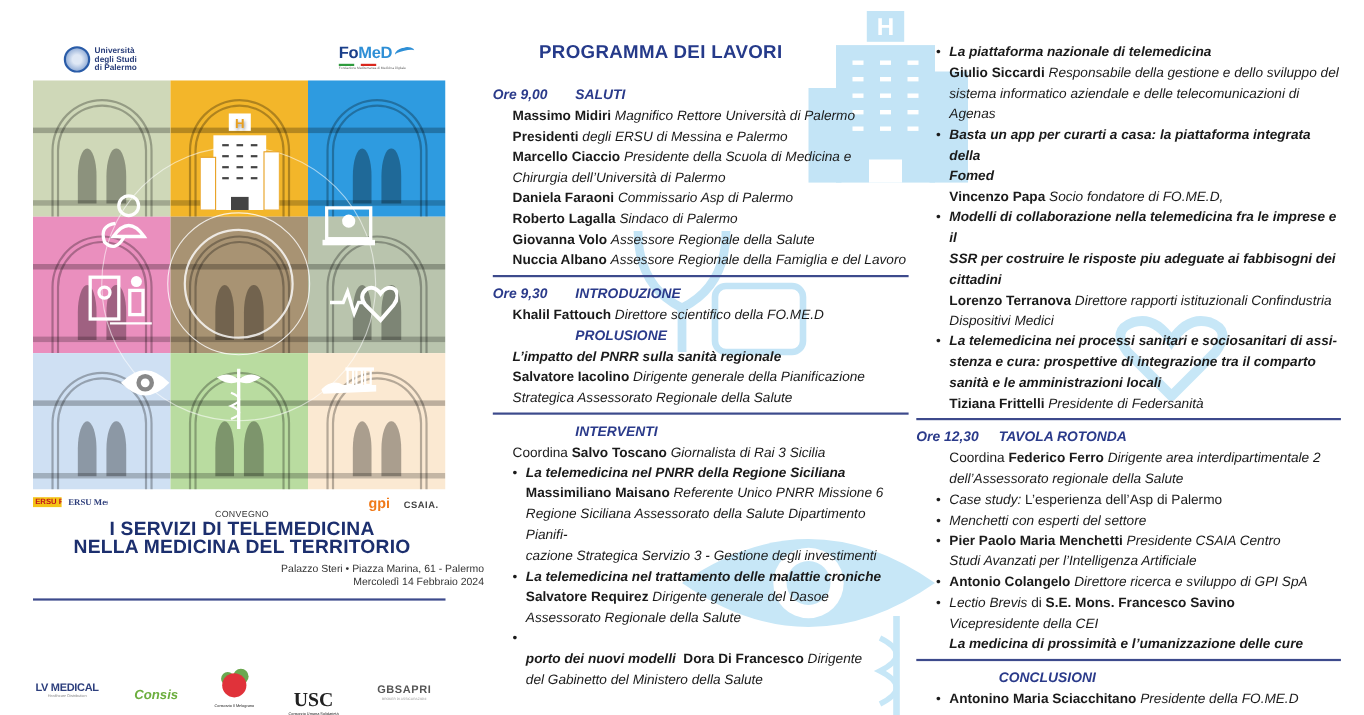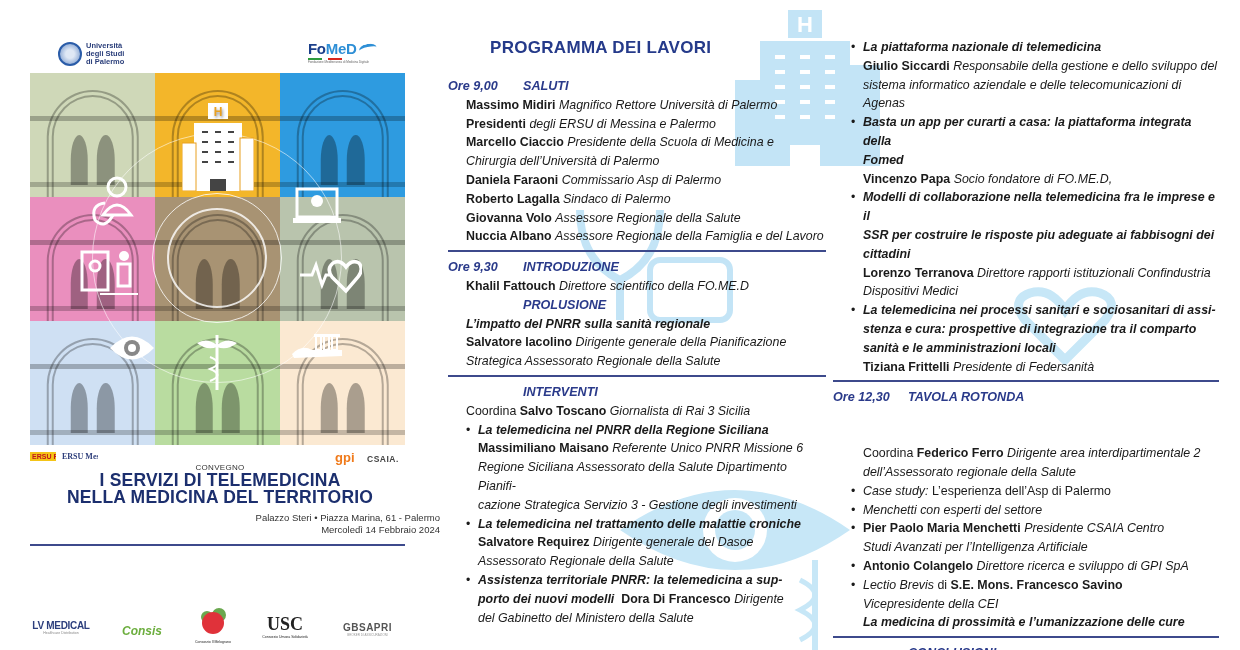--- a/index.html
+++ b/index.html
@@ -53,21 +53,21 @@
   .sec-head .noti { padding-left: 75px; }
   .ind { padding-left: 18px; }
   .b { font-weight: bold; }
   .i { font-style: italic; }
   .bi { font-weight: bold; font-style: italic; }
   .rule { height: 2px; background: #3d4a8c; margin: 4px 0 6px 0; }
   .bul { position: relative; padding-left: 30px; }
   .bul::before { content: "•"; position: absolute; left: 18px; top: 0; }
   .bul2 { position: relative; padding-left: 16px; }
   .bul2::before { content: "•"; position: absolute; left: 4px; top: 0; }
-  .ind2 { padding-left: 16px; margin-top: 37px; }
+  .ind2 { padding-left: 16px; }
 </style>
 </head>
 <body>
 
 <svg class="wm" style="left:730px;top:5px;" width="150" height="165" viewBox="0 0 150 165">
   <rect x="58" y="5" width="34" height="28" fill="#c3e4f6"></rect>
   <text x="75" y="27" text-anchor="middle" font-size="22" font-weight="bold" fill="#fff" font-family="Liberation Sans, sans-serif">H</text>
   <rect x="30" y="36" width="90" height="125" fill="#c3e4f6"></rect>
   <rect x="5" y="75" width="30" height="86" fill="#c3e4f6"></rect>
   <rect x="115" y="60" width="35" height="101" fill="#c3e4f6"></rect>
@@ -265,21 +265,21 @@
       <span style="font-size:10px;font-weight:bold;color:#2d3f7d;letter-spacing:-0.3px;">LV MEDICAL</span>
       <span style="font-size:3.5px;color:#888;">Healthcare Distribution</span>
     </div>
     <div class="sp" style="left:82px;top:12px;width:70px;">
       <span style="font-size:12px;font-weight:bold;color:#6cae3e;font-style:italic;">Consis</span>
     </div>
     <div class="sp" style="left:168px;top:0;width:40px;">
       <span style="width:22px;height:22px;border-radius:50%;background:#e0323a;box-shadow:6px -8px 0 -4px #6aa84f, -6px -6px 0 -5px #6aa84f;"></span>
       <span style="font-size:3.5px;margin-top:6px;white-space:nowrap;">Consorzio Il Melograno</span>
     </div>
-    <div class="sp" style="left:230px;top:2px;width:60px;">
+    <div class="sp" style="left:230px;top:14px;width:60px;">
       <span style="font-size:18px;font-weight:bold;color:#222;font-family:'Liberation Serif',serif;">USC</span>
       <span style="font-size:3.5px;white-space:nowrap;">Consorzio Umana Solidarietà</span>
     </div>
     <div class="sp" style="left:305px;top:10px;width:75px;">
       <span style="font-size:10px;font-weight:bold;color:#555;letter-spacing:0.5px;">GBSAPRI</span>
       <span style="font-size:3px;color:#999;">BROKER DI ASSICURAZIONI</span>
     </div>
   </div>
 </div>
 
@@ -322,21 +322,21 @@
     <span class="b">Massimiliano Maisano</span> <span class="i">Referente Unico PNRR Missione 6</span><br>
     <span class="i">Regione Siciliana Assessorato della Salute Dipartimento Pianifi-</span><br>
     <span class="i">cazione Strategica Servizio 3 - Gestione degli investimenti</span>
   </div>
   <div class="bul">
     <span class="bi">La telemedicina nel trattamento delle malattie croniche</span><br>
     <span class="b">Salvatore Requirez</span> <span class="i">Dirigente generale del Dasoe</span><br>
     <span class="i">Assessorato Regionale della Salute</span>
   </div>
   <div class="bul">
-    <span class="bi">Assistenza territoriale PNRR: la telemedicina a sup-</span><br>
+    <br>
     <span class="bi">porto dei nuovi modelli</span>&nbsp; <span class="b">Dora Di Francesco</span> <span class="i">Dirigente</span><br>
     <span class="i">del Gabinetto del Ministero della Salute</span>
   </div>
 </div>
 
 <div class="col col-b">
   <div class="bul2">
     <span class="bi">La piattaforma nazionale di telemedicina</span><br>
     <span class="b">Giulio Siccardi</span> <span class="i">Responsabile della gestione e dello sviluppo del</span><br>
     <span class="i">sistema informatico aziendale e delle telecomunicazioni di Agenas</span>

